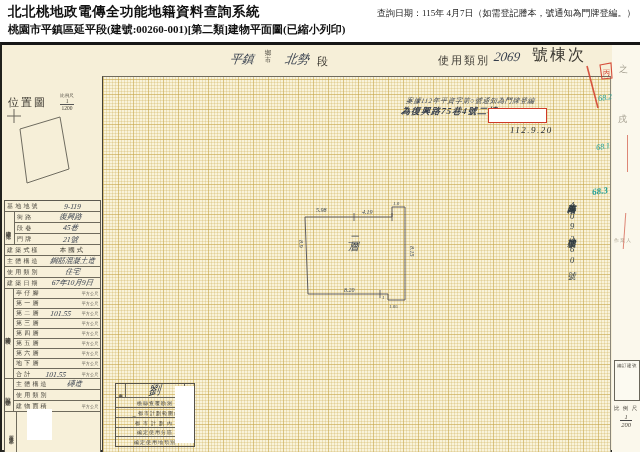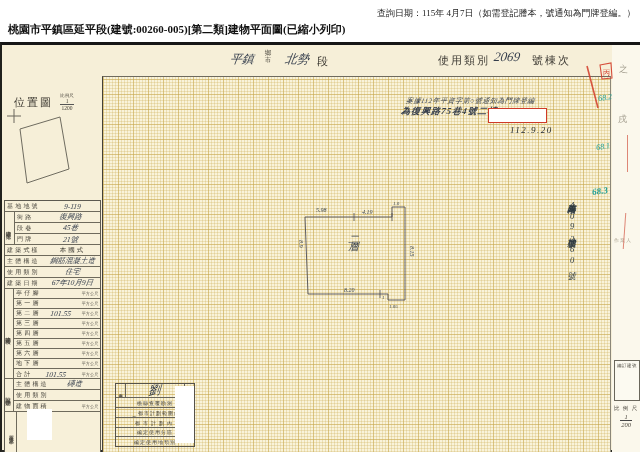--- a/index.html
+++ b/index.html
@@ -24,23 +24,23 @@
         border-left:1.5px solid #44413a;border-top:1px solid #6e6a5e;border-right:1px solid #8b8778;box-sizing:border-box;}
   #rmargin{position:absolute;left:610px;top:0;width:30px;height:410px;background:#fbf8ec;}
   #t-office{position:absolute;left:20px;top:8px;font-size:12.5px;letter-spacing:1.5px;color:#3d3a33;}
   .hand{font-style:italic;color:#353e4c;transform:skewX(-8deg);}
   #t-town{position:absolute;left:228px;top:6px;font-size:12px;}
   #t-unit{position:absolute;left:261px;top:4px;width:10px;font-size:6.5px;line-height:7px;color:#4a463d;text-align:center;}
   #t-sect{position:absolute;left:283px;top:6px;font-size:12px;}
   #t-dan{position:absolute;left:315px;top:9px;font-size:11px;letter-spacing:2px;color:#3d3a33;}
   #t-blabel{position:absolute;left:436px;top:8px;font-size:11px;letter-spacing:2px;color:#3d3a33;}
   #t-bval{position:absolute;left:492px;top:4px;font-size:13px;}
-  #t-bsuf{position:absolute;left:530px;top:8px;font-size:11px;letter-spacing:2px;color:#3d3a33;}
-  
-  #loc-label{position:absolute;left:12px;top:50px;font-size:11px;letter-spacing:2px;color:#3a372f;}
+  #t-bsuf{position:absolute;left:530px;top:0;font-size:16px;letter-spacing:2px;color:#3d3a33;}
+  
+  #loc-label{position:absolute;left:6px;top:50px;font-size:11px;letter-spacing:2px;color:#3a372f;}
   #loc-scale{position:absolute;left:52px;top:48px;width:26px;text-align:center;color:#4a463d;}
   #loc-scale .sl{font-size:4.5px;display:block;}
   #loc-scale .num{font-size:5.5px;display:block;border-bottom:.8px solid #555;width:14px;margin:0 auto;}
   #loc-scale .den{font-size:5.5px;display:block;}
   
   #itable{position:absolute;left:2px;top:155px;width:97px;border:1px solid #5d5a50;border-bottom:none;box-sizing:border-box;background:#f7f0d9;}
   .itr{display:flex;align-items:center;border-bottom:.8px solid #6e6a5c;box-sizing:border-box;}
   .lab{font-size:6px;letter-spacing:2.2px;color:#45423a;padding-left:2px;white-space:nowrap;overflow:hidden;}
   .val{flex:1;font-size:7.5px;text-align:center;white-space:nowrap;overflow:hidden;}
   .unit{font-size:4.5px;color:#55524a;width:19px;text-align:right;padding-right:1px;white-space:nowrap;transform:scale(.92);}
@@ -87,22 +87,23 @@
   .srow{display:flex;align-items:center;justify-content:center;border-bottom:.8px solid #66635a;box-sizing:border-box;
         font-size:5px;letter-spacing:1px;color:#3f3c34;white-space:nowrap;overflow:hidden;}
   .svlab{writing-mode:vertical-rl;text-orientation:upright;font-size:4.2px;color:#3f3c34;letter-spacing:0;
          display:flex;align-items:center;justify-content:center;box-sizing:border-box;}
   #sig{flex:1;text-align:center;font-size:12px;font-style:italic;color:#2f3846;transform:rotate(-6deg) skewX(-10deg);}
 </style>
 </head>
 <body>
 
 <div id="hdr">
+  <div id="sys-title">北北桃地政電傳全功能地籍資料查詢系統</div>
   <div id="query-date">查詢日期：115年 4月7日（如需登記謄本，號通知為門牌登編。）</div>
-  <div id="doc-title">桃園市平鎮區延平段(建號:00260-005)[第二類]建物平面圖(已縮小列印)</div>
+  <div id="doc-title">桃園市平鎮區延平段(建號:00260-001)[第二類]建物平面圖(已縮小列印)</div>
 </div>
 
 <div id="sheet">
 
   <div id="grid"></div>
   <div id="rmargin"></div>
 
   <div id="t-town" class="hand">平鎮</div>
   <div id="t-unit">
     <span>鄉</span><br>

